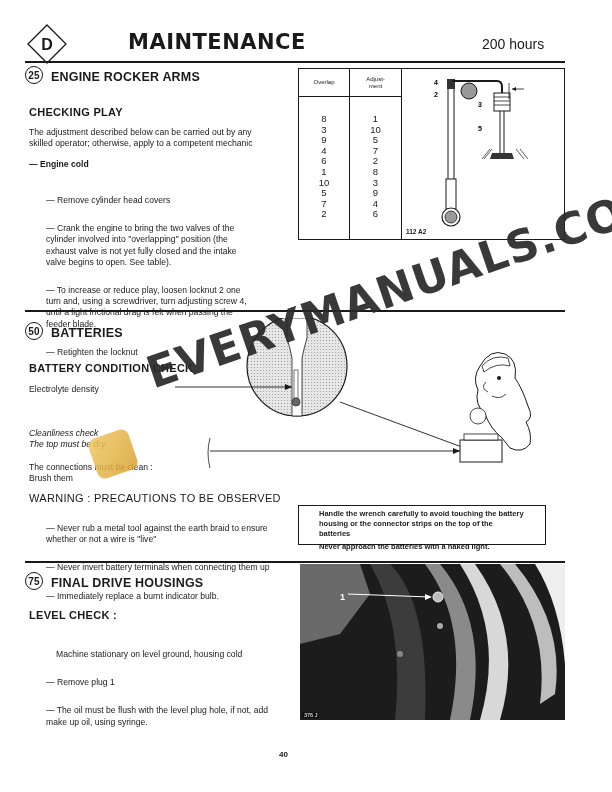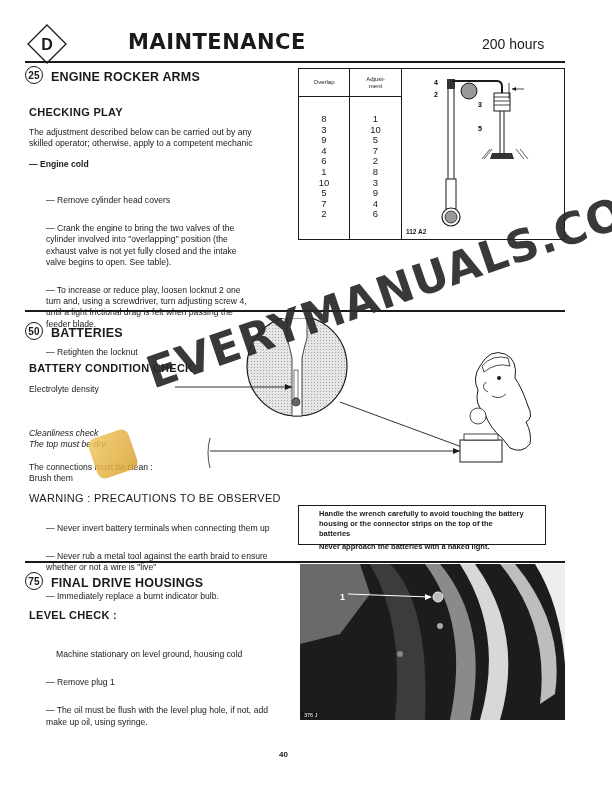--- a/index.html
+++ b/index.html
@@ -177,22 +177,22 @@
   <path d="M350,48 Q360,30 375,36 Q388,42 385,60 Q392,70 398,88 Q404,100 396,104 Q402,115 400,126 Q392,136 380,130 L372,120 Q360,110 355,96 Q344,86 348,72 Q342,60 350,48 Z" fill="#fff" stroke="#1a1a1a" stroke-width="1"></path>
   <path d="M352,48 Q362,36 378,40 L380,48 Q366,44 354,54 Z" fill="#fff" stroke="#1a1a1a" stroke-width="0.8"></path>
   <circle cx="369" cy="60" r="2" fill="#1a1a1a"></circle>
   <path d="M356,64 Q350,70 358,74" fill="none" stroke="#1a1a1a" stroke-width="0.8"></path>
   <path d="M362,78 Q370,82 376,76" fill="none" stroke="#1a1a1a" stroke-width="0.8"></path>
   <circle cx="348" cy="98" r="8" fill="#fff" stroke="#1a1a1a" stroke-width="0.8"></circle>
 </svg>
 
 <div class="abs sub" style="left:29px; top:492px; font-weight:normal">WARNING : PRECAUTIONS TO BE OBSERVED</div>
 <div class="abs body-text" style="left:29px; top:506px; width:270px">
+  <p>— Never rub a metal tool against the earth braid to ensure whether or not a wire is "live"</p>
   <p>— Never invert battery terminals when connecting them up</p>
-  <p>— Never rub a metal tool against the earth braid to ensure whether or not a wire is "live"</p>
   <p>— Immediately replace a burnt indicator bulb.</p>
 </div>
 
 <div class="abs warnbox">
   <p>Handle the wrench carefully to avoid touching the battery housing or the connector strips on the top of the batteries</p>
   <p>Never approach the batteries with a naked light.</p>
 </div>
 
 <div class="abs rule" style="top:561px"></div>
 

